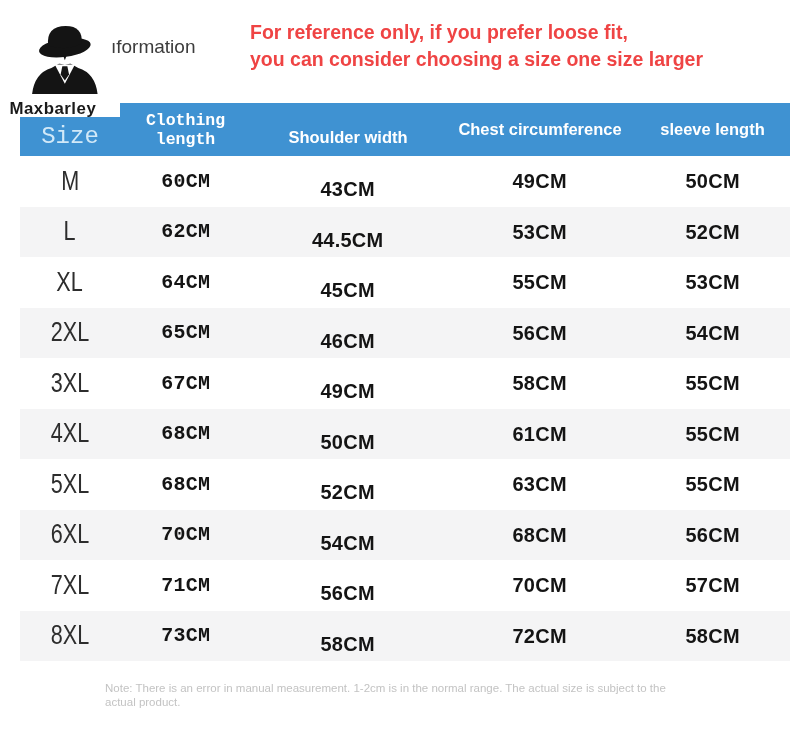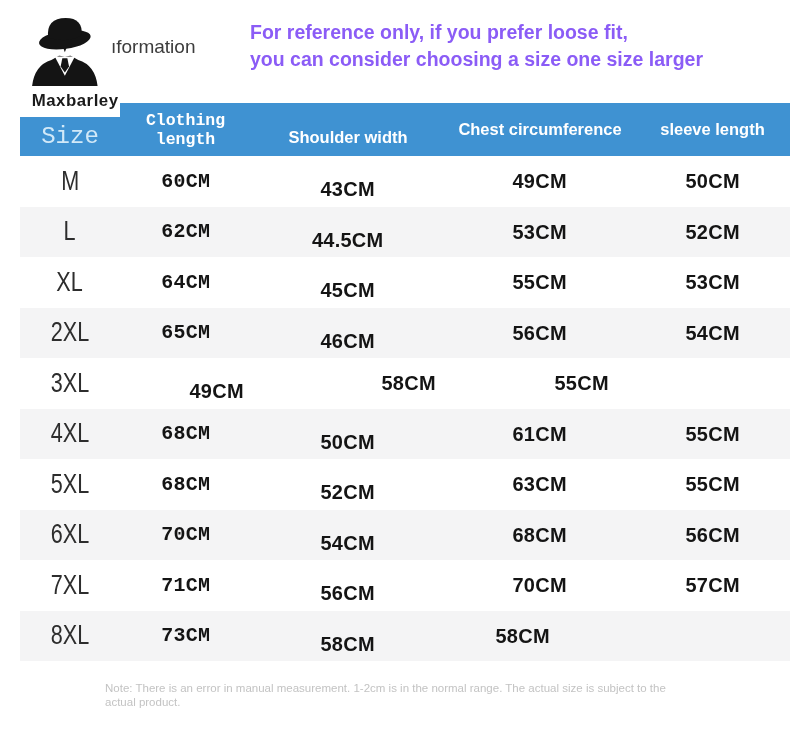--- a/index.html
+++ b/index.html
@@ -1,26 +1,26 @@
 <!DOCTYPE html>
 <html><head>
 <meta charset="utf-8">
 <style>
   html,body{margin:0;padding:0;background:#fff;}
   body{width:790px;height:745px;position:relative;overflow:hidden;
        font-family:"Liberation Sans",sans-serif;}
 
   
-  .logo{position:absolute;left:12px;top:12px;width:104px;text-align:right;}
+  .logo{position:absolute;left:12px;top:20px;width:104px;text-align:left;}
   .logo svg{display:block;margin:0 auto;}
   .logo-text{font-size:16px;font-weight:700;color:#1a1a1a;letter-spacing:.5px;
              margin-top:-4px;transform:scaleX(1.05);}
   .partial-title{position:absolute;left:111px;top:36px;font-size:19px;color:#3c3c3c;}
   .notice{position:absolute;left:250px;top:19px;font-size:19.5px;font-weight:700;
-          line-height:27px;color:#8b5cf6;white-space:nowrap;}
+          line-height:27px;color:#ef4444;white-space:nowrap;}
 
   
   .hdr-left{position:absolute;left:20px;top:117px;width:100px;height:39px;
             background:#3f92d2;display:flex;align-items:center;justify-content:center;}
   .hdr-left span{font-size:24px;color:#d2e9f8;font-family:Liberation Mono, monospace;}
   .hdr-right{position:absolute;left:120px;top:103px;width:670px;height:53px;
              background:#3f92d2;display:flex;align-items:center;}
   .hdr-right .hc{text-align:center;font-size:16.5px;font-weight:700;color:#ffffff;}
   .c1{width:131px;font-family:Liberation Mono, monospace;} .c2{width:194px;margin-top:16px;} .c3{width:190px;} .c4{width:155px;}
 
@@ -104,20 +104,21 @@
   </div>
   <div class="t-row">
     <div class="sz"><span>2XL</span></div>
     <div class="val c1"><span>65CM</span></div>
     <div class="val c2"><span>46CM</span></div>
     <div class="val c3"><span>56CM</span></div>
     <div class="val c4"><span>54CM</span></div>
   </div>
   <div class="t-row">
     <div class="sz"><span>3XL</span></div>
+    <div class="val c1"><span>67CM</span></div>
     <div class="val c2"><span>49CM</span></div>
     <div class="val c3"><span>58CM</span></div>
     <div class="val c4"><span>55CM</span></div>
   </div>
   <div class="t-row">
     <div class="sz"><span>4XL</span></div>
     <div class="val c1"><span>68CM</span></div>
     <div class="val c2"><span>50CM</span></div>
     <div class="val c3"><span>61CM</span></div>
     <div class="val c4"><span>55CM</span></div>
@@ -140,17 +141,18 @@
     <div class="sz"><span>7XL</span></div>
     <div class="val c1"><span>71CM</span></div>
     <div class="val c2"><span>56CM</span></div>
     <div class="val c3"><span>70CM</span></div>
     <div class="val c4"><span>57CM</span></div>
   </div>
   <div class="t-row">
     <div class="sz"><span>8XL</span></div>
     <div class="val c1"><span>73CM</span></div>
     <div class="val c2"><span>58CM</span></div>
+    <div class="val c3"><span>72CM</span></div>
     <div class="val c4"><span>58CM</span></div>
   </div>
 </div>
 
 <div class="footnote">Note: There is an error in manual measurement. 1-2cm is in the normal range. The actual size is subject to the actual product.</div>
 
 </body></html>

